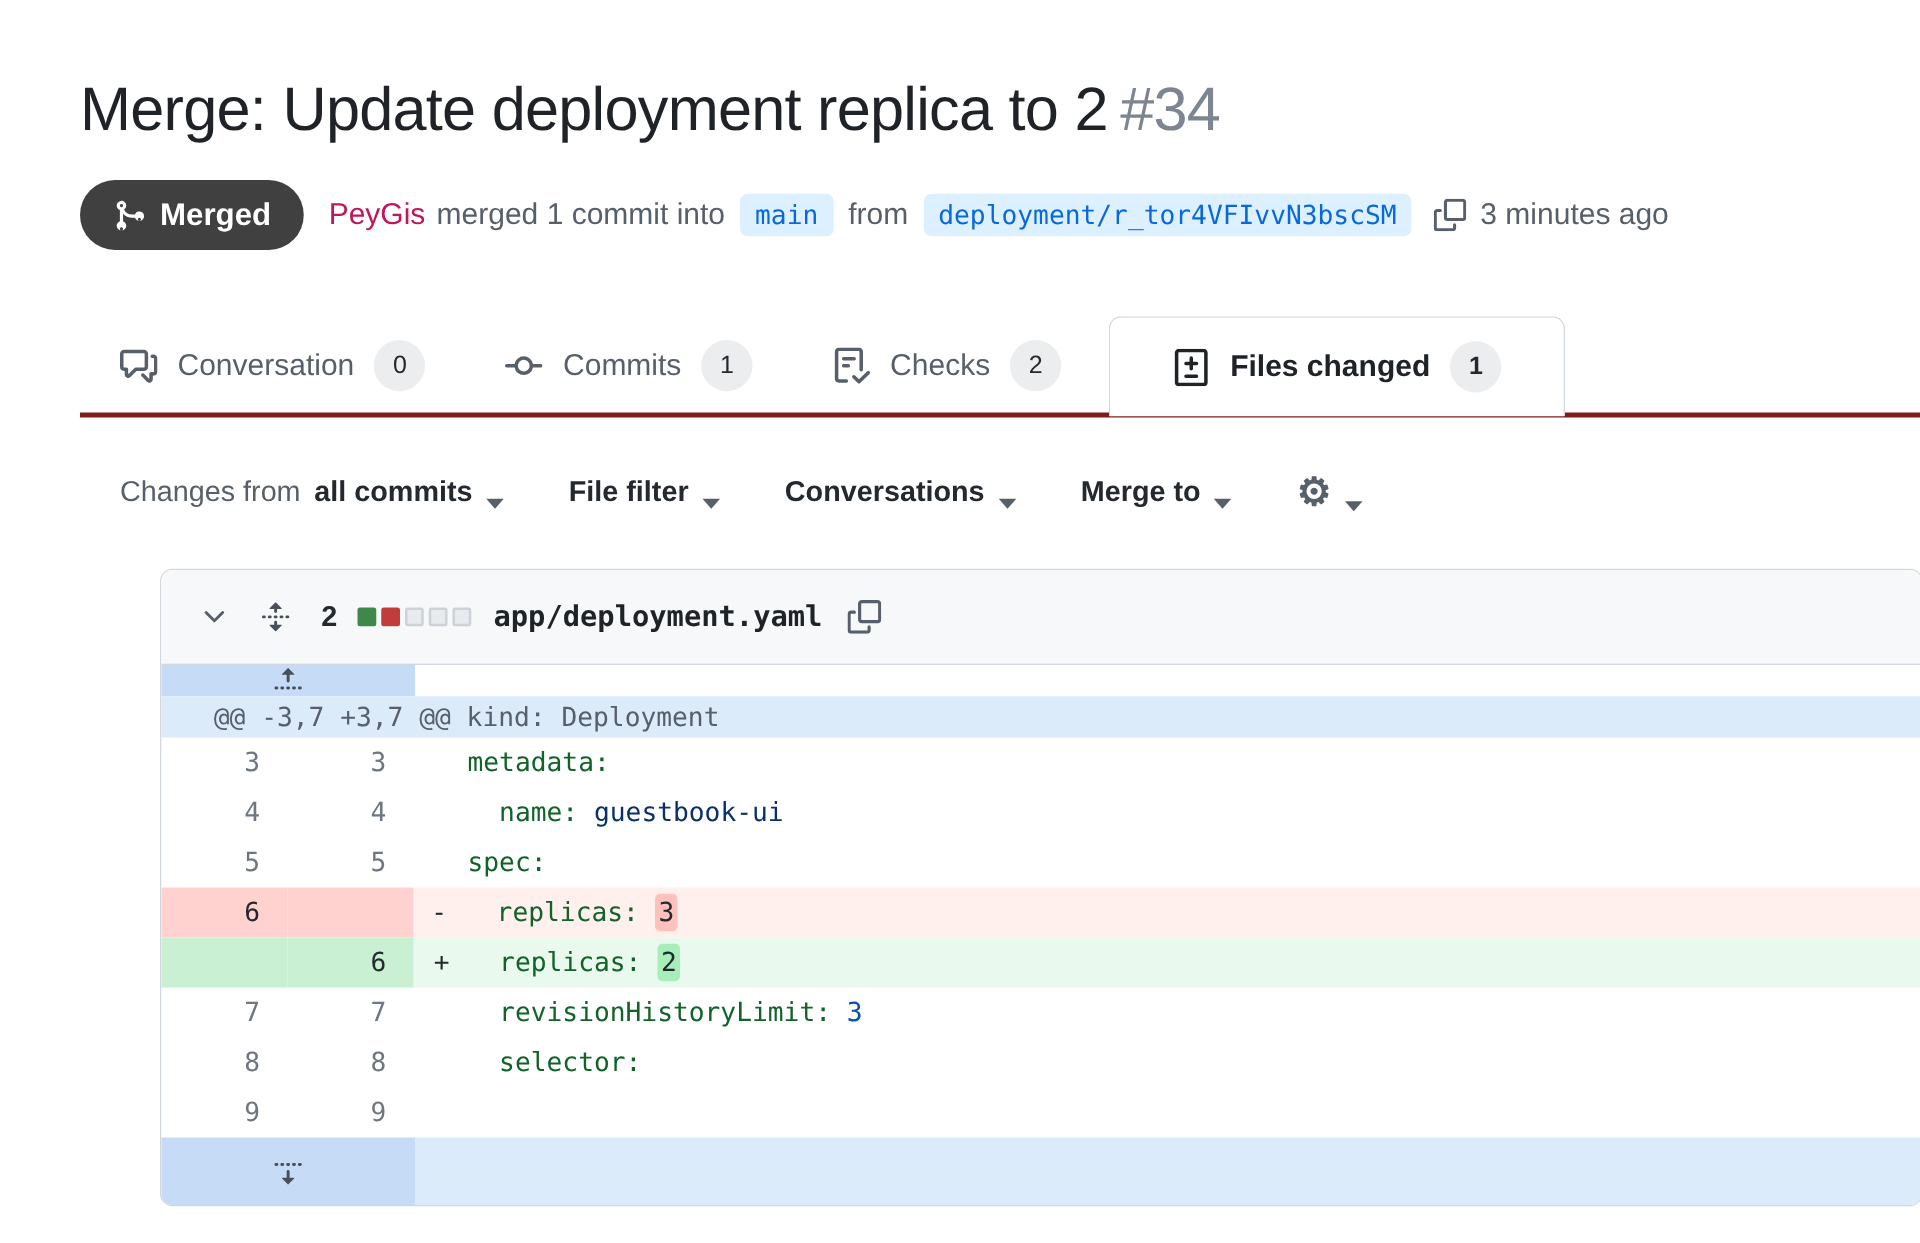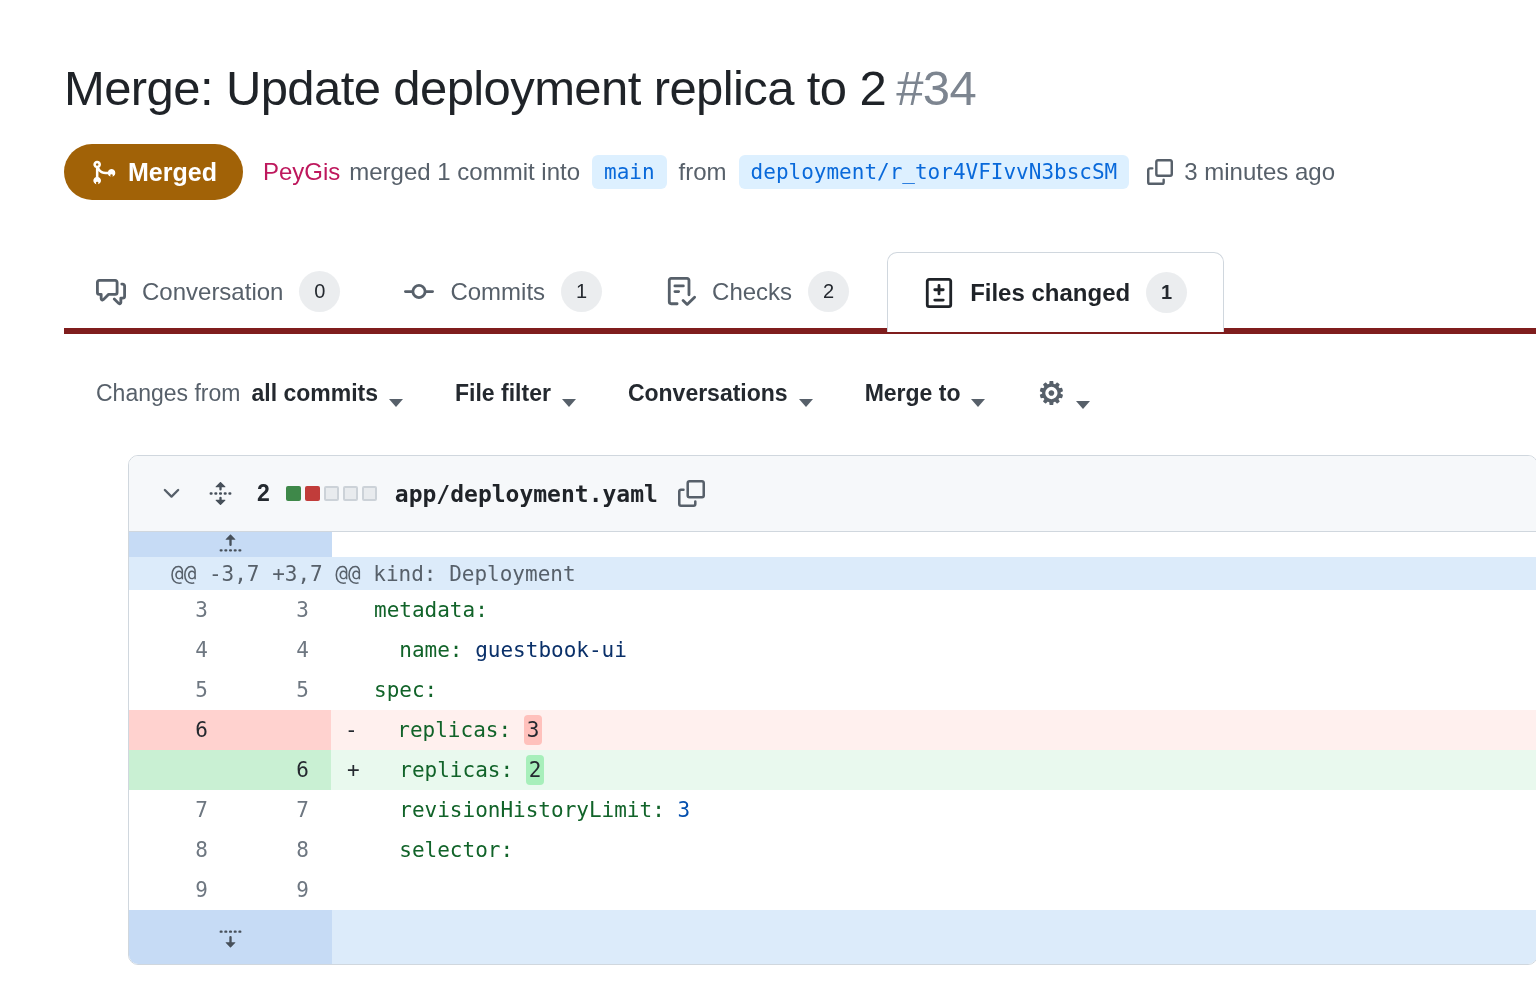--- a/index.html
+++ b/index.html
@@ -12,55 +12,55 @@
   .page { padding-left:64px; }
 
   
   .pr-title { margin:60px 0 0 0; font-size:49px; font-weight:400; letter-spacing:-0.6px; line-height:1.15; }
   .pr-number { color:#7d8590; margin-left:10px; }
 
   
   .meta-row { display:flex; align-items:center; margin-top:28px; gap:20px; }
   .merged-badge {
     display:flex; align-items:center; gap:11px;
-    background:#a16207; color:#ffffff;
+    background:#404040; color:#ffffff;
     height:56px; padding:0 26px; border-radius:29px;
     font-size:25px; font-weight:600;
   }
   .merged-badge svg { width:27px; height:27px; fill:#ffffff; }
   .byline { display:flex; align-items:center; gap:9px; font-size:24px; color:#57606a; }
   .byline .author { font-weight:400; color:#be185d; }
   .branch-label {
     font-family:"DejaVu Sans Mono", monospace;
     font-size:21px; color:#0969da; background:#ddf0ff;
     padding:5px 12px; border-radius:6px; margin:0 3px;
   }
   .copy-btn { display:inline-flex; margin-left:6px; cursor:pointer; }
   .copy-btn svg { width:26px; height:26px; fill:#57606a; }
   .timestamp { margin-left:2px; }
 
   
   .tabs {
     margin-top:55px; padding-left:32px;
     display:flex; align-items:center; column-gap:64px;
-    height:79px; border-bottom:6px solid #7f1d1d;
+    height:79px; border-bottom:4px solid #7f1d1d;
   }
   .tab {
     display:flex; align-items:center; gap:16px;
     font-size:24px; color:#57606a; height:78px; cursor:pointer; white-space:nowrap;
   }
   .tab svg { width:30px; height:30px; fill:#57606a; flex:none; }
   .tab .counter {
     background:rgba(175,184,193,0.25); color:#24292f;
     min-width:41px; height:41px; padding:0 13px; border-radius:21px;
     display:flex; align-items:center; justify-content:center; font-size:20px;
   }
   .tab.active {
     background:#ffffff; border:1px solid #d0d7de; border-bottom:none;
-    border-radius:10px 10px 0 0; padding:0 36px; height:80px;
+    border-radius:10px 10px 0 0; padding:0 50px; height:80px;
     margin-bottom:-1px; margin-left:-26px;
     color:#1f2328; font-weight:600;
   }
   .tab.active svg { fill:#1f2328; }
 
   
   .diff-toolbar {
     margin-top:44px; padding-left:32px;
     display:flex; align-items:center; gap:52px;
     font-size:23px; color:#57606a;

